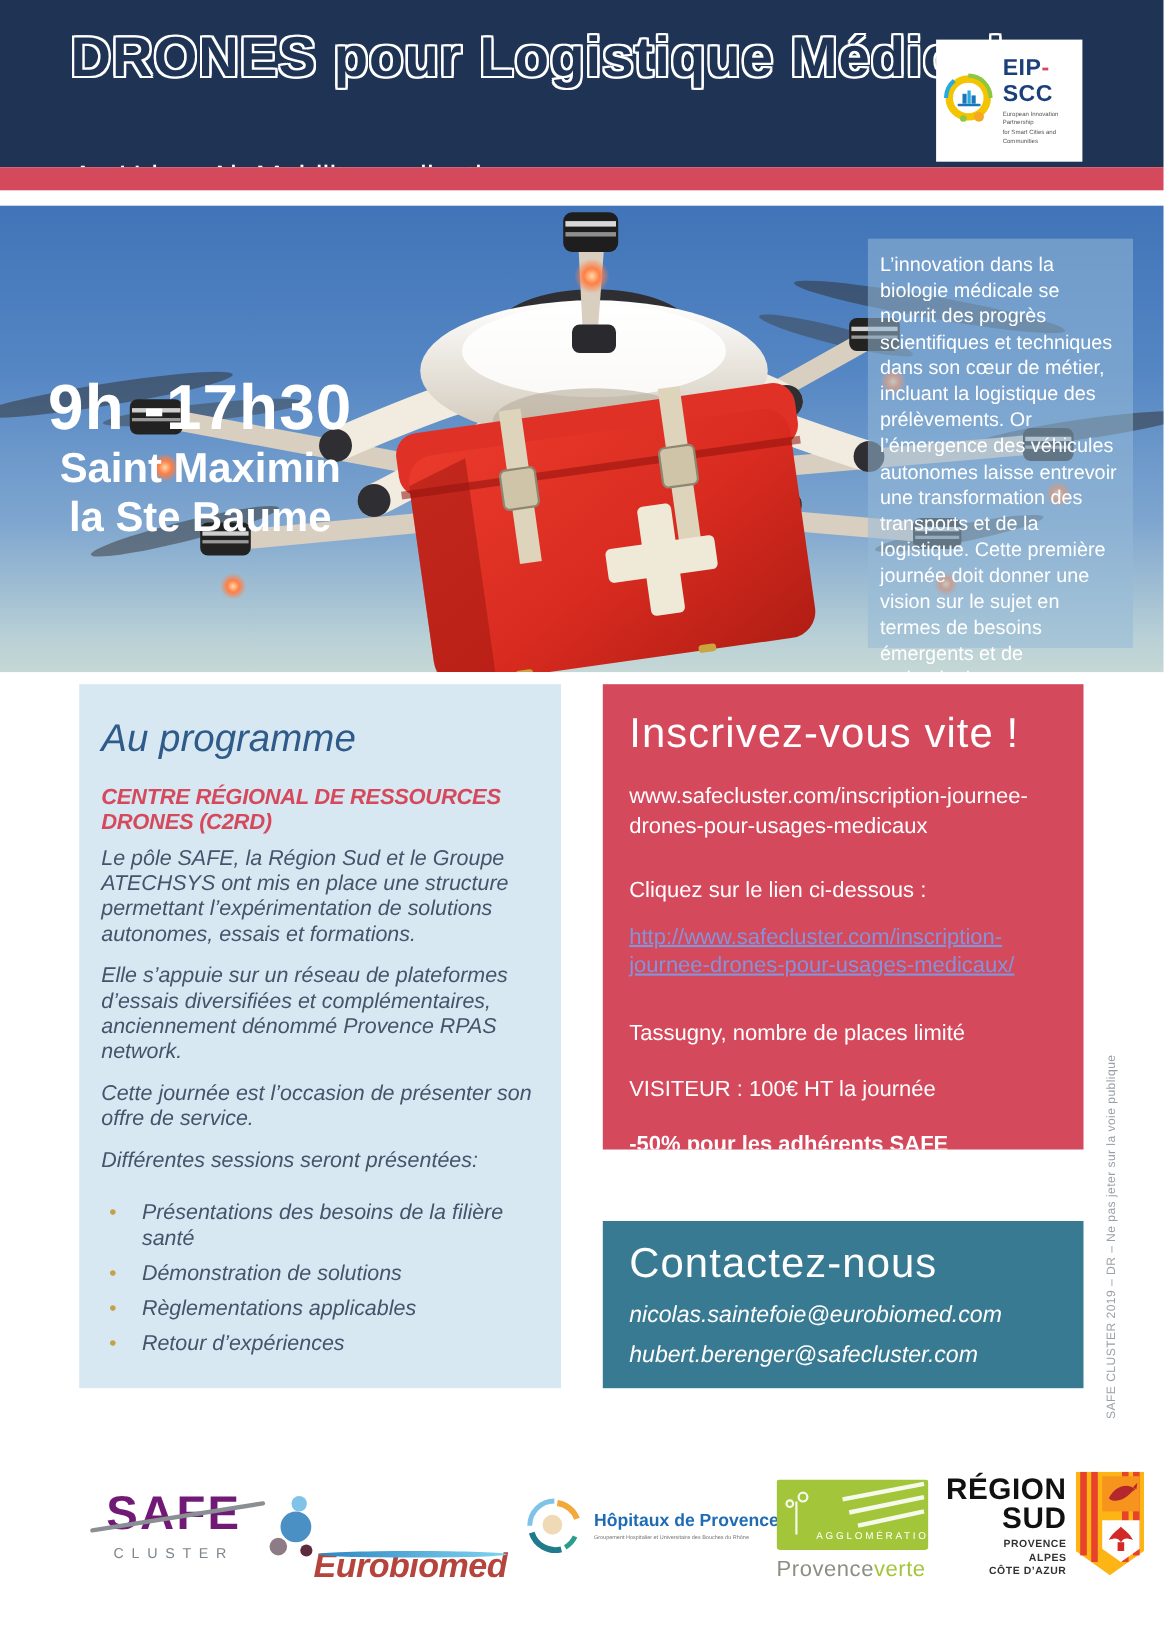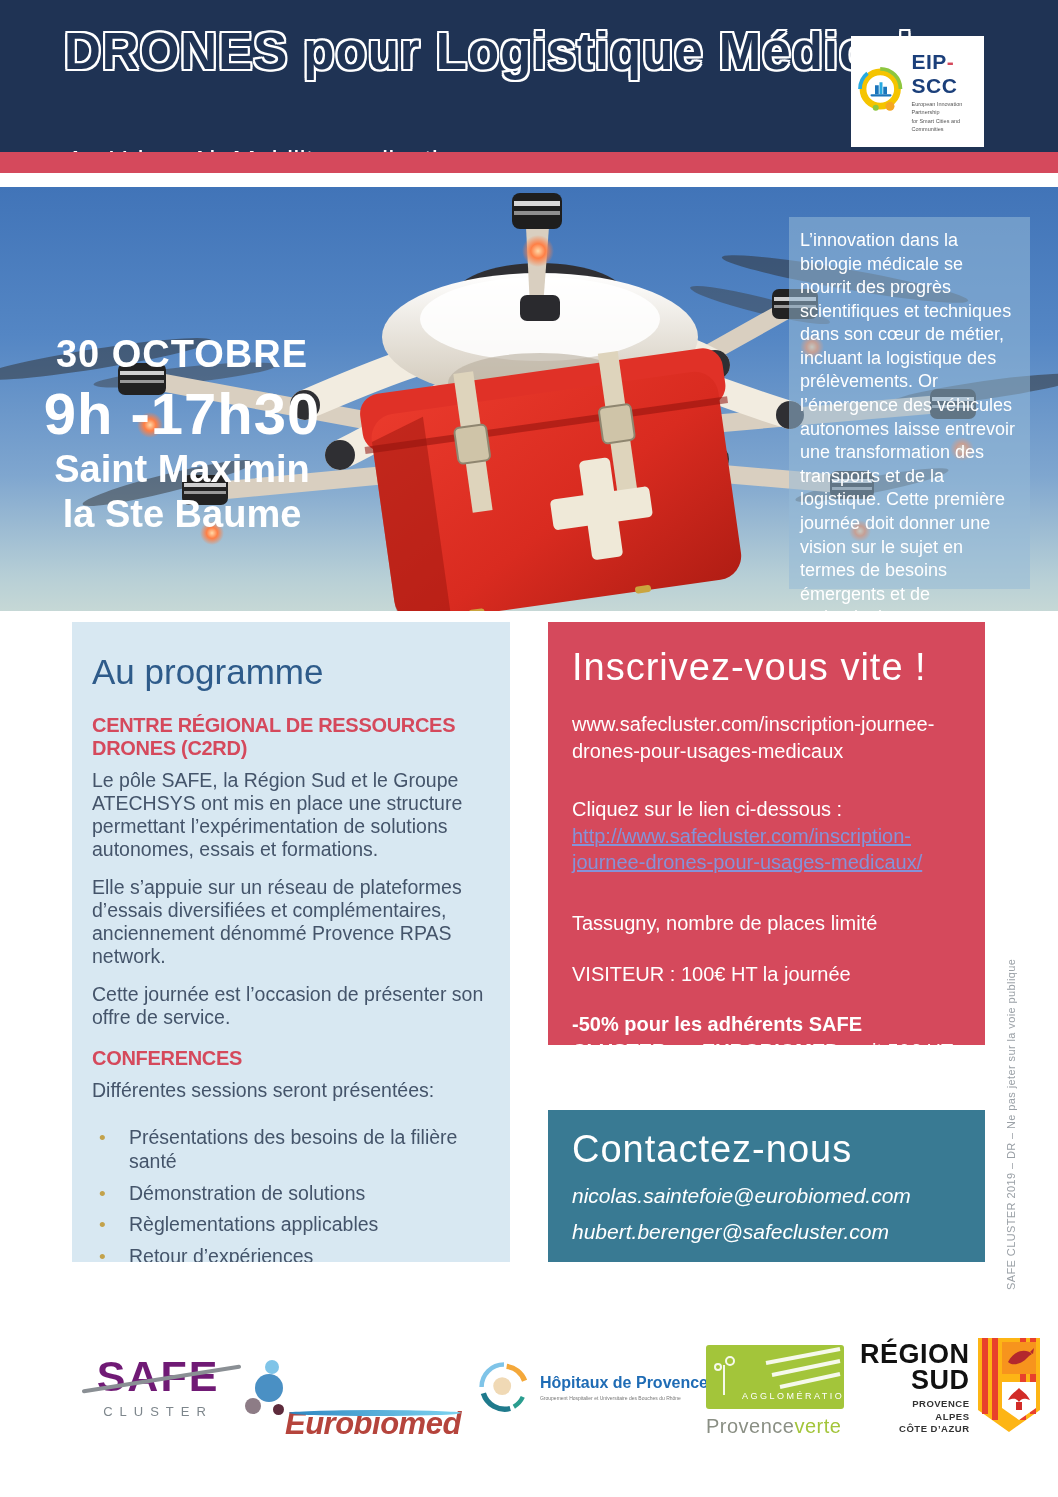--- a/index.html
+++ b/index.html
@@ -29,37 +29,37 @@
   .when{position:absolute;left:34px;top:146px;width:296px;text-align:center;color:#fff;z-index:3;}
   .when .date{font-size:38px;font-weight:700;letter-spacing:1px;}
   .when .time{font-size:58px;font-weight:700;letter-spacing:1px;margin-top:4px;}
   .when .place{font-size:38px;font-weight:700;line-height:1.18;}
   .intro{position:absolute;left:789px;top:30px;width:241px;height:372px;box-sizing:border-box;
          background:rgba(150,185,215,.55);padding:12px 11px;color:#fff;font-size:18px;
          line-height:1.31;z-index:3;}
 
   
   .program{position:absolute;left:72px;top:622px;width:438px;height:640px;background:#d8e8f2;
-           box-sizing:border-box;padding:30px 20px 0 20px;color:#44546a;overflow:hidden;}
+           box-sizing:border-box;padding:30px 20px 0 20px;color:#44546a;overflow:hidden;font-style:italic;}
   .program-title{margin:0 0 22px 0;font-size:35px;font-weight:400;color:#2e5b8a;}
   .red-head{color:#d5495c;font-weight:700;font-size:20px;letter-spacing:-.3px;margin:0 0 9px 0;}
   .program p{font-size:19.5px;line-height:1.18;margin:0 0 15px 0;}
   .program .sessions-intro{margin-bottom:24px;}
   .conf-head{margin-top:18px;}
   .program ul{list-style:none;margin:0;padding:0;}
   .program li{position:relative;padding-left:37px;font-size:19.5px;line-height:1.22;margin-bottom:8px;}
   .program li::before{content:"•";position:absolute;left:7px;top:0;color:#c3a24b;font-size:19px;}
 
   
   .register{position:absolute;left:548px;top:622px;width:437px;height:423px;background:#d5495c;
             box-sizing:border-box;padding:24px 24px 0 24px;color:#fff;overflow:hidden;}
   .register h2{margin:0 0 22px 0;font-size:38px;font-weight:400;letter-spacing:1px;}
   .register p{font-size:20px;line-height:1.33;margin:0 0 24px 0;}
   .register .url{margin-bottom:32px;}
-  .register .click-label{margin-bottom:0;}
+  .register .click-label{margin-bottom:16px;}
   .reg-link{display:block;color:#8593d8;text-decoration:underline;font-size:20px;line-height:1.33;
             margin-bottom:34px;overflow-wrap:anywhere;}
   .register .b{font-weight:700;}
   .venue{font-style:italic;font-weight:700;font-size:19px;line-height:1.3;}
 
   
   .contact{position:absolute;left:548px;top:1110px;width:437px;height:152px;background:#397a93;
            box-sizing:border-box;padding:18px 24px 16px 24px;color:#fff;}
   .contact h2{margin:0 0 13px 0;font-size:38px;font-weight:400;letter-spacing:1px;}
   .contact p{font-style:italic;font-size:21px;margin:0 0 12px 0;}
@@ -219,36 +219,34 @@
       </g>
 
       <circle cx="150" cy="238" r="13" fill="url(#gGlow)"></circle>
       <circle cx="212" cy="346" r="12" fill="url(#gGlow)"></circle>
       <circle cx="812" cy="160" r="12" fill="url(#gGlow)"></circle>
       <circle cx="962" cy="262" r="12" fill="url(#gGlow)"></circle>
       <circle cx="860" cy="344" r="11" fill="url(#gGlow)"></circle>
     </svg>
 
     <div class="when">
-      <div class="date">30 OCTOBRE</div>
       <div class="time">9h -17h30</div>
       <div class="place">Saint Maximin</div>
       <div class="place">la Ste Baume</div>
     </div>
 
     <div class="intro">L’innovation dans la biologie médicale se nourrit des progrès scientifiques et techniques dans son cœur de métier, incluant la logistique des prélèvements. Or l’émergence des véhicules autonomes laisse entrevoir une transformation des transports et de la logistique. Cette première journée doit donner une vision sur le sujet en termes de besoins émergents et de technologies en développement.</div>
   </section>
 
   <section class="program">
     <h2 class="program-title">Au programme</h2>
     <div class="red-head">CENTRE RÉGIONAL DE RESSOURCES DRONES (C2RD)</div>
     <p>Le pôle SAFE, la Région Sud et le Groupe ATECHSYS ont mis en place une structure permettant l’expérimentation de solutions autonomes, essais et formations.</p>
     <p>Elle s’appuie sur un réseau de plateformes d’essais diversifiées et complémentaires, anciennement dénommé Provence RPAS network.</p>
     <p>Cette journée est l’occasion de présenter son offre de service.</p>
-    <div class="red-head conf-head">CONFERENCES</div>
     <p class="sessions-intro">Différentes sessions seront présentées:</p>
     <ul>
       <li><span>Présentations des besoins de la filière santé</span></li>
       <li><span>Démonstration de solutions</span></li>
       <li><span>Règlementations applicables</span></li>
       <li><span>Retour d’expériences</span></li>
 
     </ul>
   </section>
 

